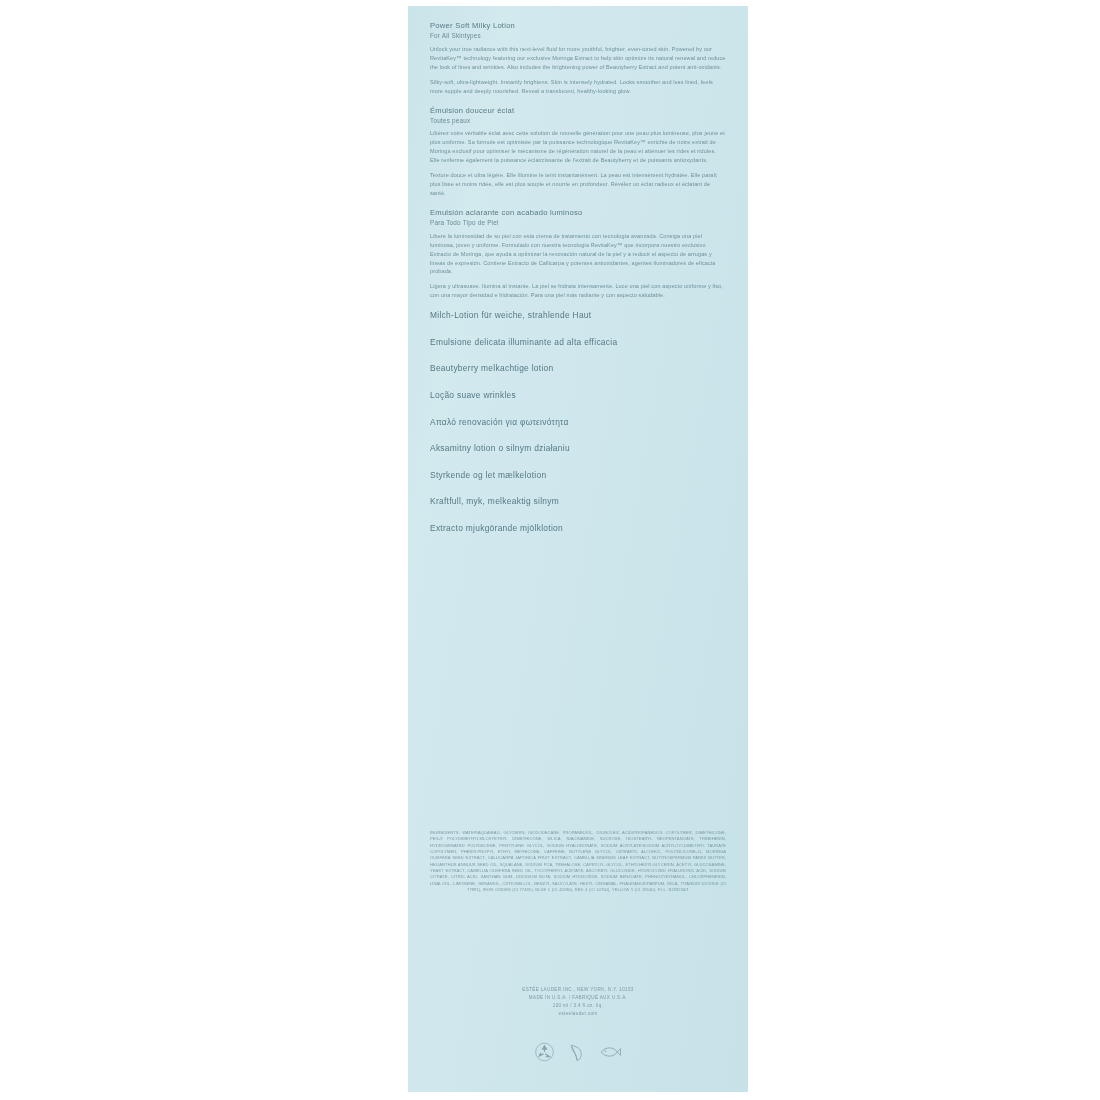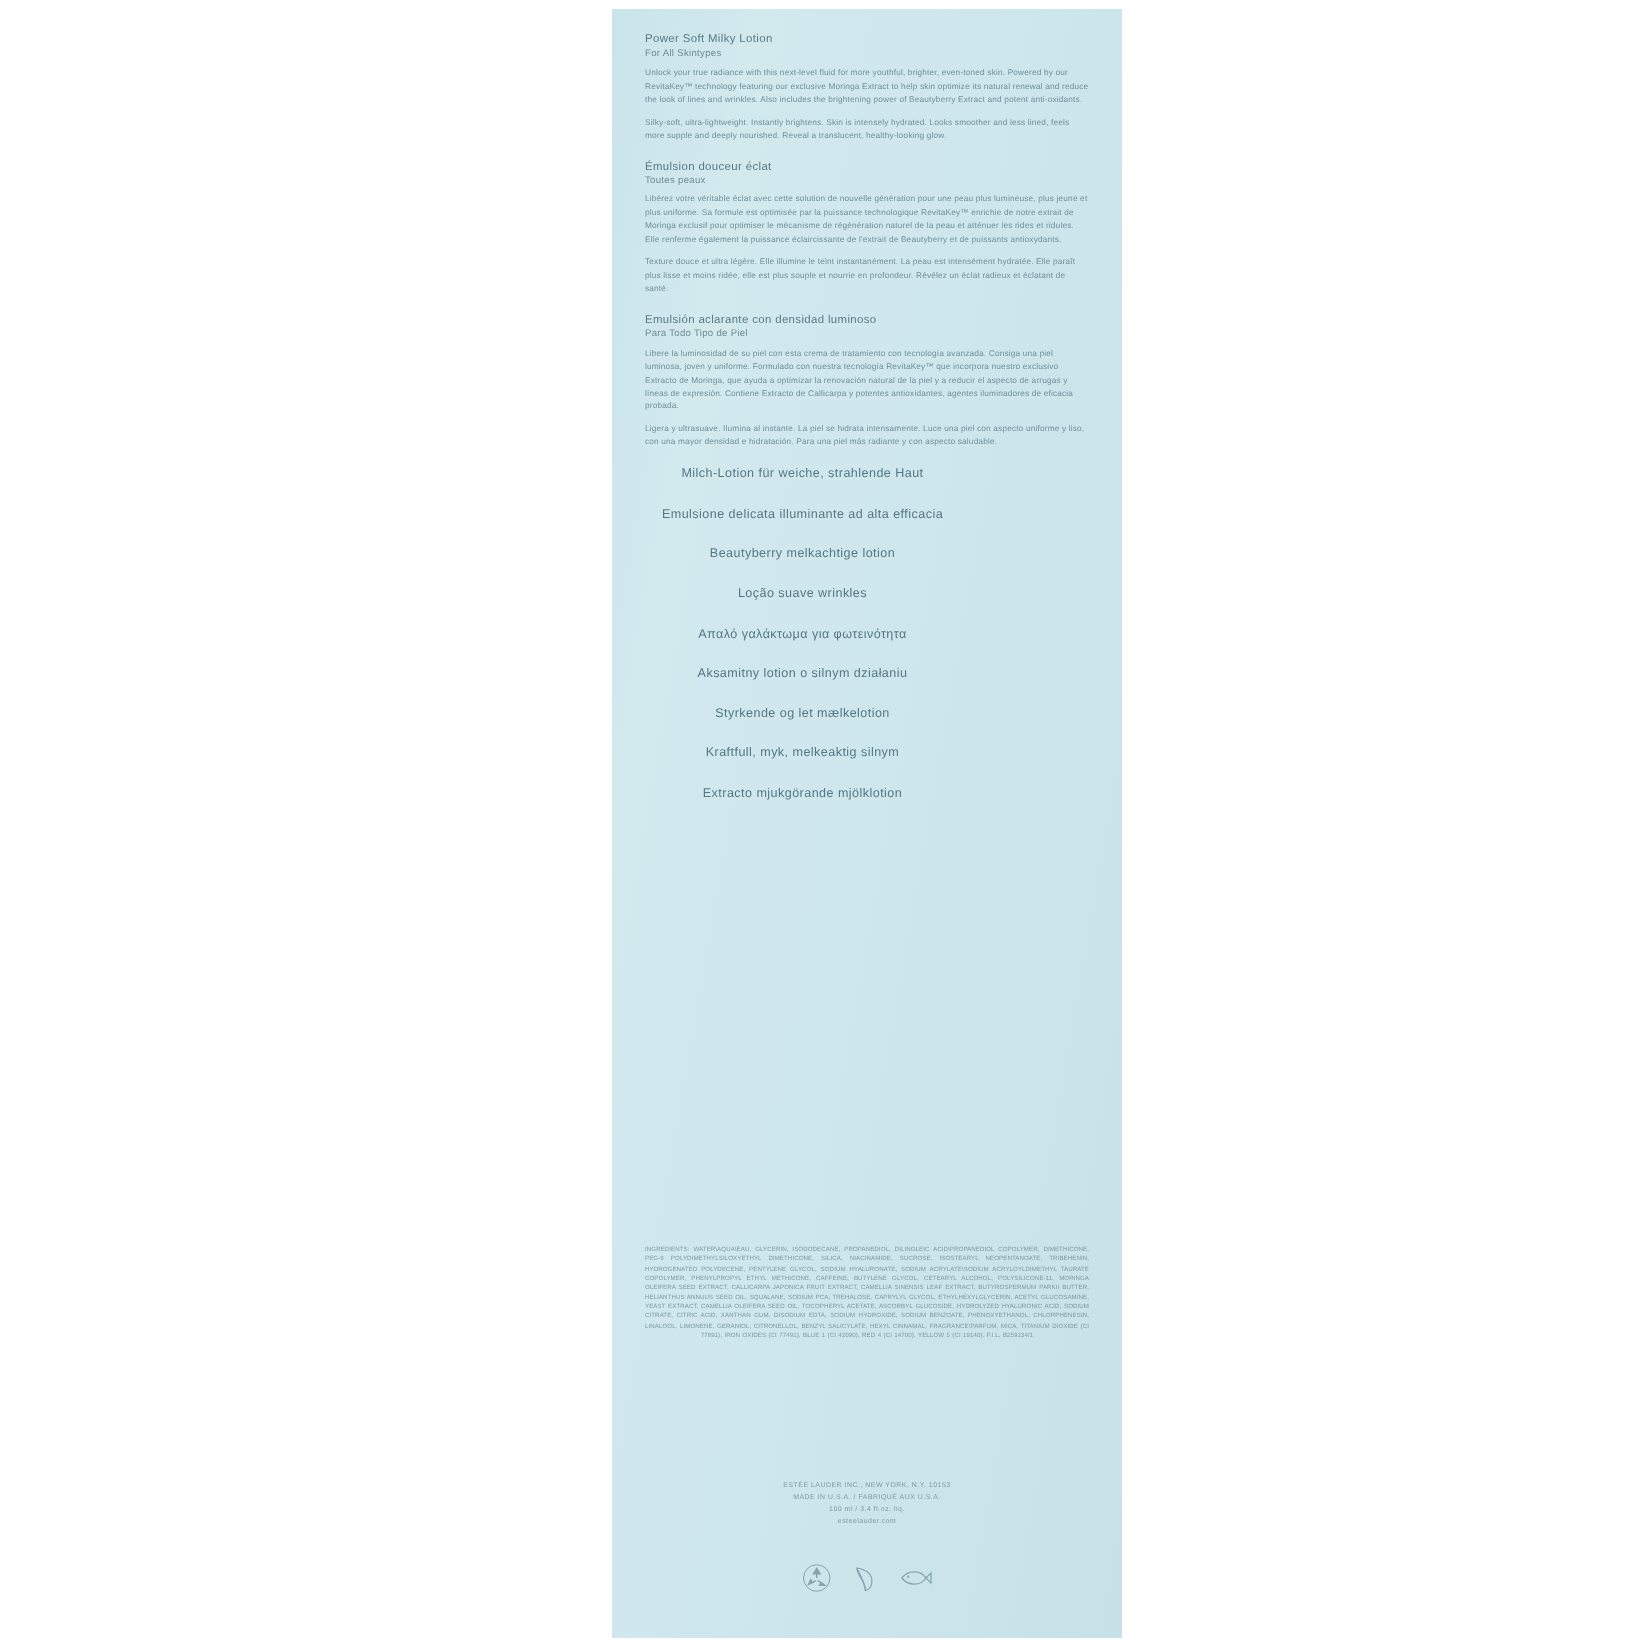--- a/index.html
+++ b/index.html
@@ -67,21 +67,21 @@
 
   .h-mid {
     font-size: 8.4px;
     line-height: 1.5;
     letter-spacing: 0.3px;
     color: #557884;
     margin: 0 0 14px 0;
     max-width: 210px;
     font-weight: 400;
   }
-  .names-wrap { margin-top: 8px; text-align: center; }
+  .names-wrap { margin-top: 8px; }
 
   .ingredients {
     position: absolute;
     left: 0;
     right: 0;
     top: 810px;
     font-size: 4.1px;
     line-height: 1.55;
     letter-spacing: 0.05px;
     color: #7b99a2;
@@ -137,32 +137,32 @@
       </div>
 
       <div class="lang-block">
         <div class="h-title">Émulsion douceur éclat</div>
         <div class="h-sub">Toutes peaux</div>
         <p class="body-p">Libérez votre véritable éclat avec cette solution de nouvelle génération pour une peau plus lumineuse, plus jeune et plus uniforme. Sa formule est optimisée par la puissance technologique RevitaKey™ enrichie de notre extrait de Moringa exclusif pour optimiser le mécanisme de régénération naturel de la peau et atténuer les rides et ridules. Elle renferme également la puissance éclaircissante de l'extrait de Beautyberry et de puissants antioxydants.</p>
         <p class="body-p">Texture douce et ultra légère. Elle illumine le teint instantanément. La peau est intensément hydratée. Elle paraît plus lisse et moins ridée, elle est plus souple et nourrie en profondeur. Révélez un éclat radieux et éclatant de santé.</p>
       </div>
 
       <div class="lang-block">
-        <div class="h-title">Emulsión aclarante con densidad luminoso</div>
+        <div class="h-title">Emulsión aclarante con acabado luminoso</div>
         <div class="h-sub">Para Todo Tipo de Piel</div>
         <p class="body-p">Libere la luminosidad de su piel con esta crema de tratamiento con tecnología avanzada. Consiga una piel luminosa, joven y uniforme. Formulado con nuestra tecnología RevitaKey™ que incorpora nuestro exclusivo Extracto de Moringa, que ayuda a optimizar la renovación natural de la piel y a reducir el aspecto de arrugas y líneas de expresión. Contiene Extracto de Callicarpa y potentes antioxidantes, agentes iluminadores de eficacia probada.</p>
         <p class="body-p">Ligera y ultrasuave. Ilumina al instante. La piel se hidrata intensamente. Luce una piel con aspecto uniforme y liso, con una mayor densidad e hidratación. Para una piel más radiante y con aspecto saludable.</p>
       </div>
 
       <div class="names-wrap">
         <div class="h-mid">Milch-Lotion für weiche, strahlende Haut</div>
         <div class="h-mid">Emulsione delicata illuminante ad alta efficacia</div>
         <div class="h-mid">Beautyberry melkachtige lotion</div>
         <div class="h-mid">Loção suave wrinkles</div>
-        <div class="h-mid">Απαλό γαλάκτωμα για φωτεινότητα</div>
+        <div class="h-mid">Απαλό renovación για φωτεινότητα</div>
         <div class="h-mid">Aksamitny lotion o silnym działaniu</div>
         <div class="h-mid">Styrkende og let mælkelotion</div>
         <div class="h-mid">Kraftfull, myk, melkeaktig silnym</div>
         <div class="h-mid">Extracto mjukgörande mjölklotion</div>
       </div>
 
       <div class="ingredients">INGREDIENTS: WATER\AQUA\EAU, GLYCERIN, ISODODECANE, PROPANEDIOL, DILINOLEIC ACID\PROPANEDIOL COPOLYMER, DIMETHICONE, PEG-9 POLYDIMETHYLSILOXYETHYL DIMETHICONE, SILICA, NIACINAMIDE, SUCROSE, ISOSTEARYL NEOPENTANOATE, TRIBEHENIN, HYDROGENATED POLYDECENE, PENTYLENE GLYCOL, SODIUM HYALURONATE, SODIUM ACRYLATE\SODIUM ACRYLOYLDIMETHYL TAURATE COPOLYMER, PHENYLPROPYL ETHYL METHICONE, CAFFEINE, BUTYLENE GLYCOL, CETEARYL ALCOHOL, POLYSILICONE-11, MORINGA OLEIFERA SEED EXTRACT, CALLICARPA JAPONICA FRUIT EXTRACT, CAMELLIA SINENSIS LEAF EXTRACT, BUTYROSPERMUM PARKII BUTTER, HELIANTHUS ANNUUS SEED OIL, SQUALANE, SODIUM PCA, TREHALOSE, CAPRYLYL GLYCOL, ETHYLHEXYLGLYCERIN, ACETYL GLUCOSAMINE, YEAST EXTRACT, CAMELLIA OLEIFERA SEED OIL, TOCOPHERYL ACETATE, ASCORBYL GLUCOSIDE, HYDROLYZED HYALURONIC ACID, SODIUM CITRATE, CITRIC ACID, XANTHAN GUM, DISODIUM EDTA, SODIUM HYDROXIDE, SODIUM BENZOATE, PHENOXYETHANOL, CHLORPHENESIN, LINALOOL, LIMONENE, GERANIOL, CITRONELLOL, BENZYL SALICYLATE, HEXYL CINNAMAL, FRAGRANCE\PARFUM, MICA, TITANIUM DIOXIDE (CI 77891), IRON OXIDES (CI 77491), BLUE 1 (CI 42090), RED 4 (CI 14700), YELLOW 5 (CI 19140). F.I.L. B259234/1</div>
 
       <div class="legal">
         <div>ESTÉE LAUDER INC., NEW YORK, N.Y. 10153</div>

